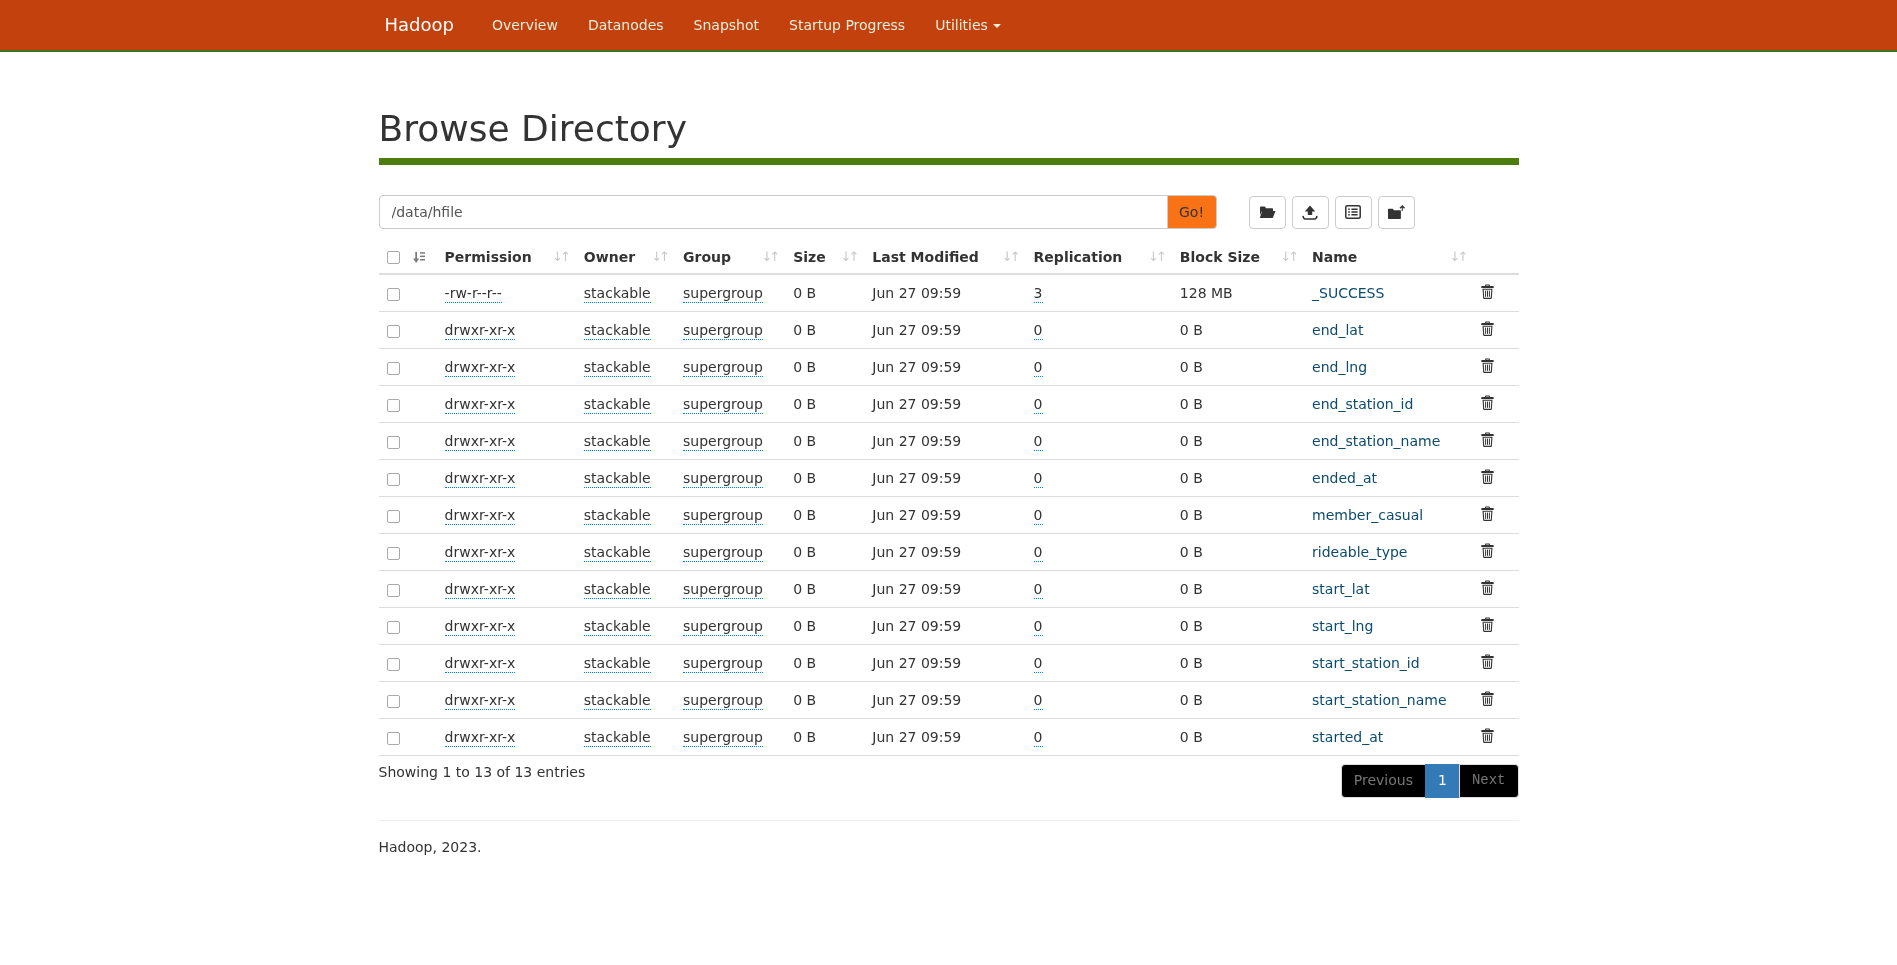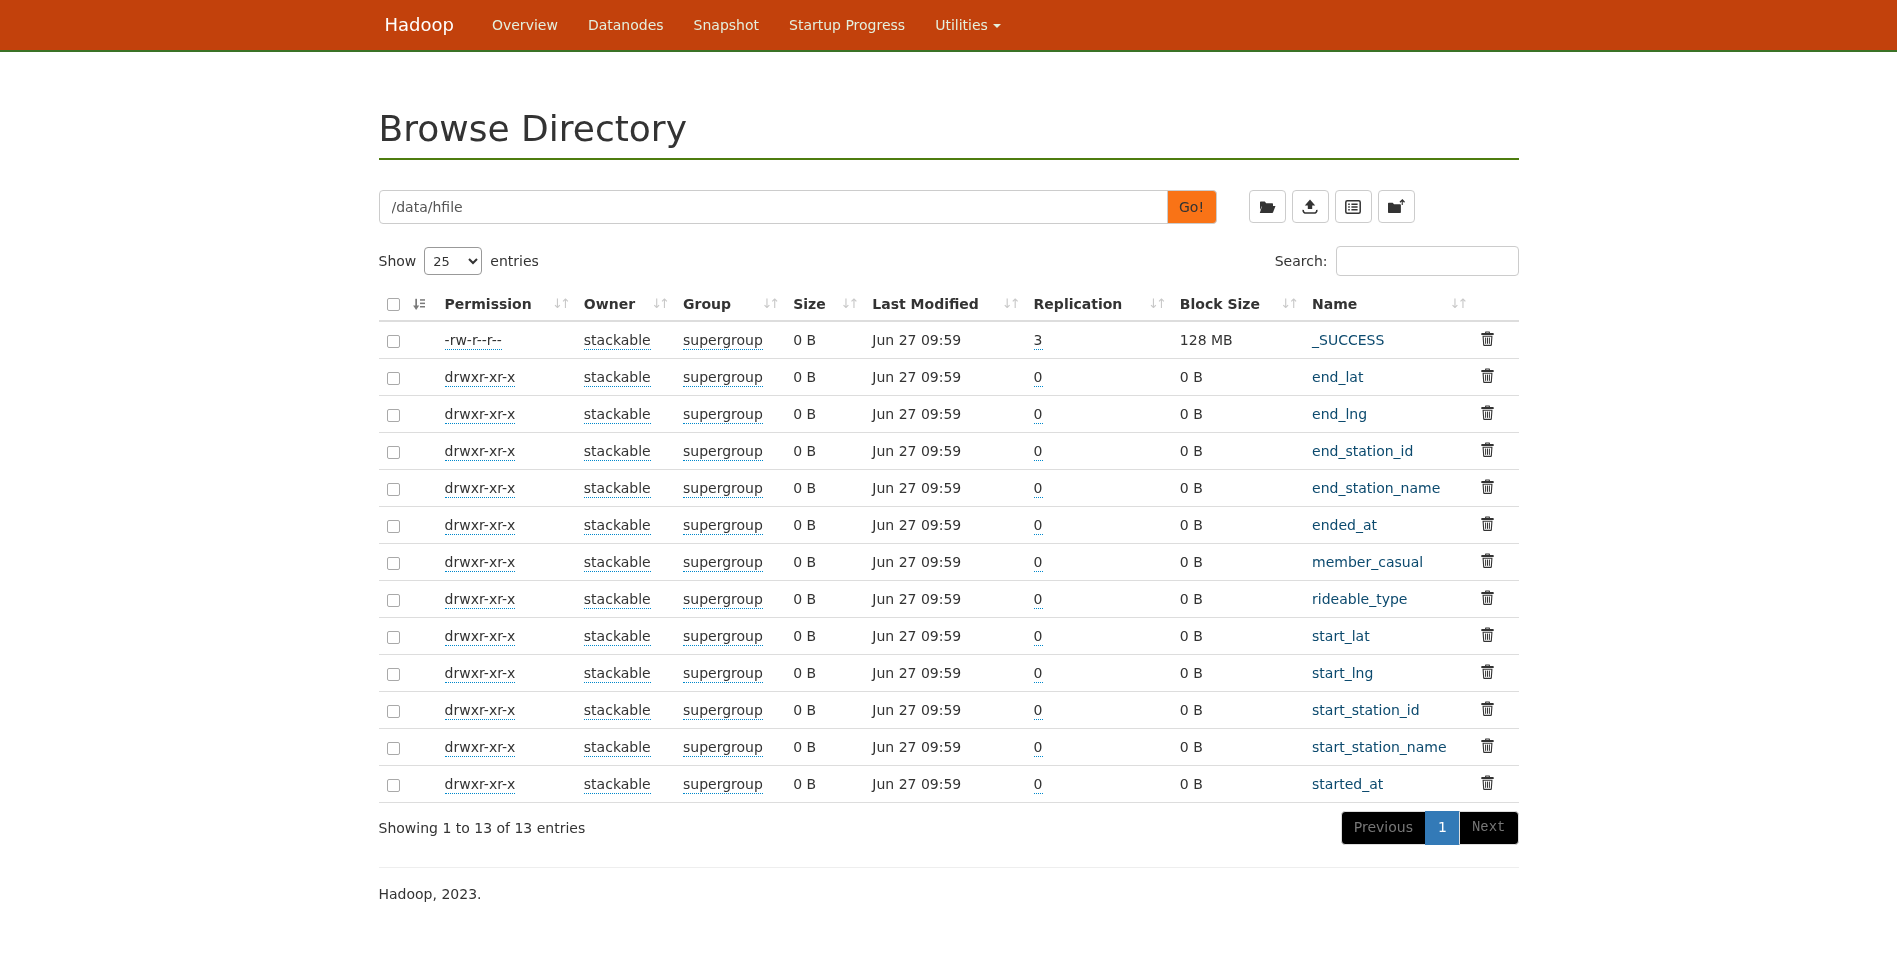--- a/index.html
+++ b/index.html
@@ -13,25 +13,25 @@
   
   .navbar { background:#c2410c; border-bottom:2px solid #3a7226; height:52px; }
   .navbar .container { display:flex; align-items:center; height:50px; }
   .navbar-brand { color:#ffffff; font-size:18px; text-decoration:none; padding:0 15px 0 6px; line-height:50px; }
   .navbar-menu { list-style:none; display:flex; margin:0; padding:0 0 0 8px; }
   .navbar-menu a { display:block; color:#e4efdd; text-decoration:none; font-size:14px; line-height:50px; padding:0 15px; cursor:pointer; }
   .caret { display:inline-block; width:0; height:0; border-top:4px dashed #e4efdd; border-top:4px solid #e4efdd;
            border-right:4px solid transparent; border-left:4px solid transparent; margin-left:5px; vertical-align:middle; }
 
   
-  .page-header { margin:57px 0 30px; padding-bottom:9px; border-bottom:2px solid #4d7c0f; }
+  .page-header { margin:57px 0 30px; padding-bottom:9px; border-bottom:7px solid #4d7c0f; }
   .page-header h1 { margin:0; font-size:36px; font-weight:400; color:#333; line-height:1.12; }
 
   
-  .toolbar-row { display:flex; align-items:flex-start; }
+  .toolbar-row { display:flex; align-items:center; }
   .input-group { display:flex; width:838px; }
   .path-input { flex:1; height:34px; border:1px solid #ccc; border-radius:4px 0 0 4px; padding:6px 12px;
                 font-size:14px; color:#555; font-family:inherit; outline:none; }
   .go-btn { width:50px; height:34px; border:1px solid #ccc; margin-left:-1px; background:#f97316; border-radius:0 4px 4px 0;
             font-size:14px; color:#333; font-family:inherit; cursor:pointer; }
   .btn-row { display:flex; margin-left:32px; }
   .icon-btn { width:37px; height:33px; margin-right:6px; background:#fff; border:1px solid #ccc; border-radius:4px;
               display:flex; align-items:center; justify-content:center; cursor:pointer; padding:0; }
 
   
@@ -52,21 +52,21 @@
   .sort-pair { float:right; color:#c9c9c9; font-size:13px; font-weight:400; letter-spacing:-3px; padding-left:6px; }
   .hdr-check-wrap { display:flex; align-items:center; }
   .hdr-check-wrap svg { margin-left:12px; }
   input[type="checkbox"] { appearance:none; -webkit-appearance:none; width:13px; height:13px; border:1px solid #a9a9a9;
                            border-radius:2px; background:#fff; margin:0; vertical-align:middle; cursor:pointer; }
   .editable { border-bottom:1px dotted #0088cc; padding-bottom:1px; cursor:pointer; }
   a.file-link { color:#0c4a6e; text-decoration:none; cursor:pointer; }
   .delete-button { background:none; border:none; padding:0; cursor:pointer; display:inline-block; line-height:0; }
 
   
-  .dt-footer { display:flex; justify-content:space-between; align-items:center; margin-top:8px; }
+  .dt-footer { display:flex; justify-content:space-between; align-items:flex-start; margin-top:8px; }
   .pagination { display:flex; list-style:none; margin:0; padding:0; }
   .pagination li { background:#000000; border:1px solid #ddd; margin-left:-1px; padding:6px 12px; font-size:14px;
                    color:#777; line-height:1.42; cursor:pointer; }
   .pagination li:first-child { border-radius:4px 0 0 4px; margin-left:0; }
   .pagination li:last-child { border-radius:0 4px 4px 0;font-family:Liberation Mono, monospace; }
   .pagination li.active { background:#337ab7; border-color:#337ab7; color:#fff; }
 
   
   hr.footer-hr { border:none; border-top:1px solid #eee; margin:22px 0 0 0; }
   .footer-text { margin:18px 0 0 0; font-size:14px; color:#333; padding-bottom:30px; }
@@ -129,33 +129,20 @@
       </button>
       <button class="icon-btn">
         <svg width="18" height="15" viewBox="0 0 18 15">
           <path fill="#333" d="M1 13.2 V4.4 c0-.4.3-.7.7-.7 h4 l1.3 1.6 h6.2 c.4 0 .7.3.7.7 v7.2 c0 .4-.3.7-.7.7 H1.7 c-.4 0-.7-.3-.7-.7 Z"></path>
           <path fill="#333" d="M14.7 6 V2.4 l-1.3 1.3 -.9-.9 L15.4 0 18 2.8 l-.9.9 -1.3-1.3 V6 Z"></path>
         </svg>
       </button>
     </div>
   </div>
 
-  <div class="dt-controls">
-    <div class="dt-length">
-      <span>Show</span>
-      <select>
-        <option>25</option>
-      </select>
-      <span>entries</span>
-    </div>
-    <div class="dt-search">
-      <label>Search:</label>
-      <input type="text" value="" style="">
-    </div>
-  </div>
 
   <table class="browse-table">
     <colgroup id="table-colgroup">
         <col style="width: 58px;">
         <col style="width: 139px;">
         <col style="width: 99px;">
         <col style="width: 110px;">
         <col style="width: 79px;">
         <col style="width: 161px;">
         <col style="width: 146px;">

